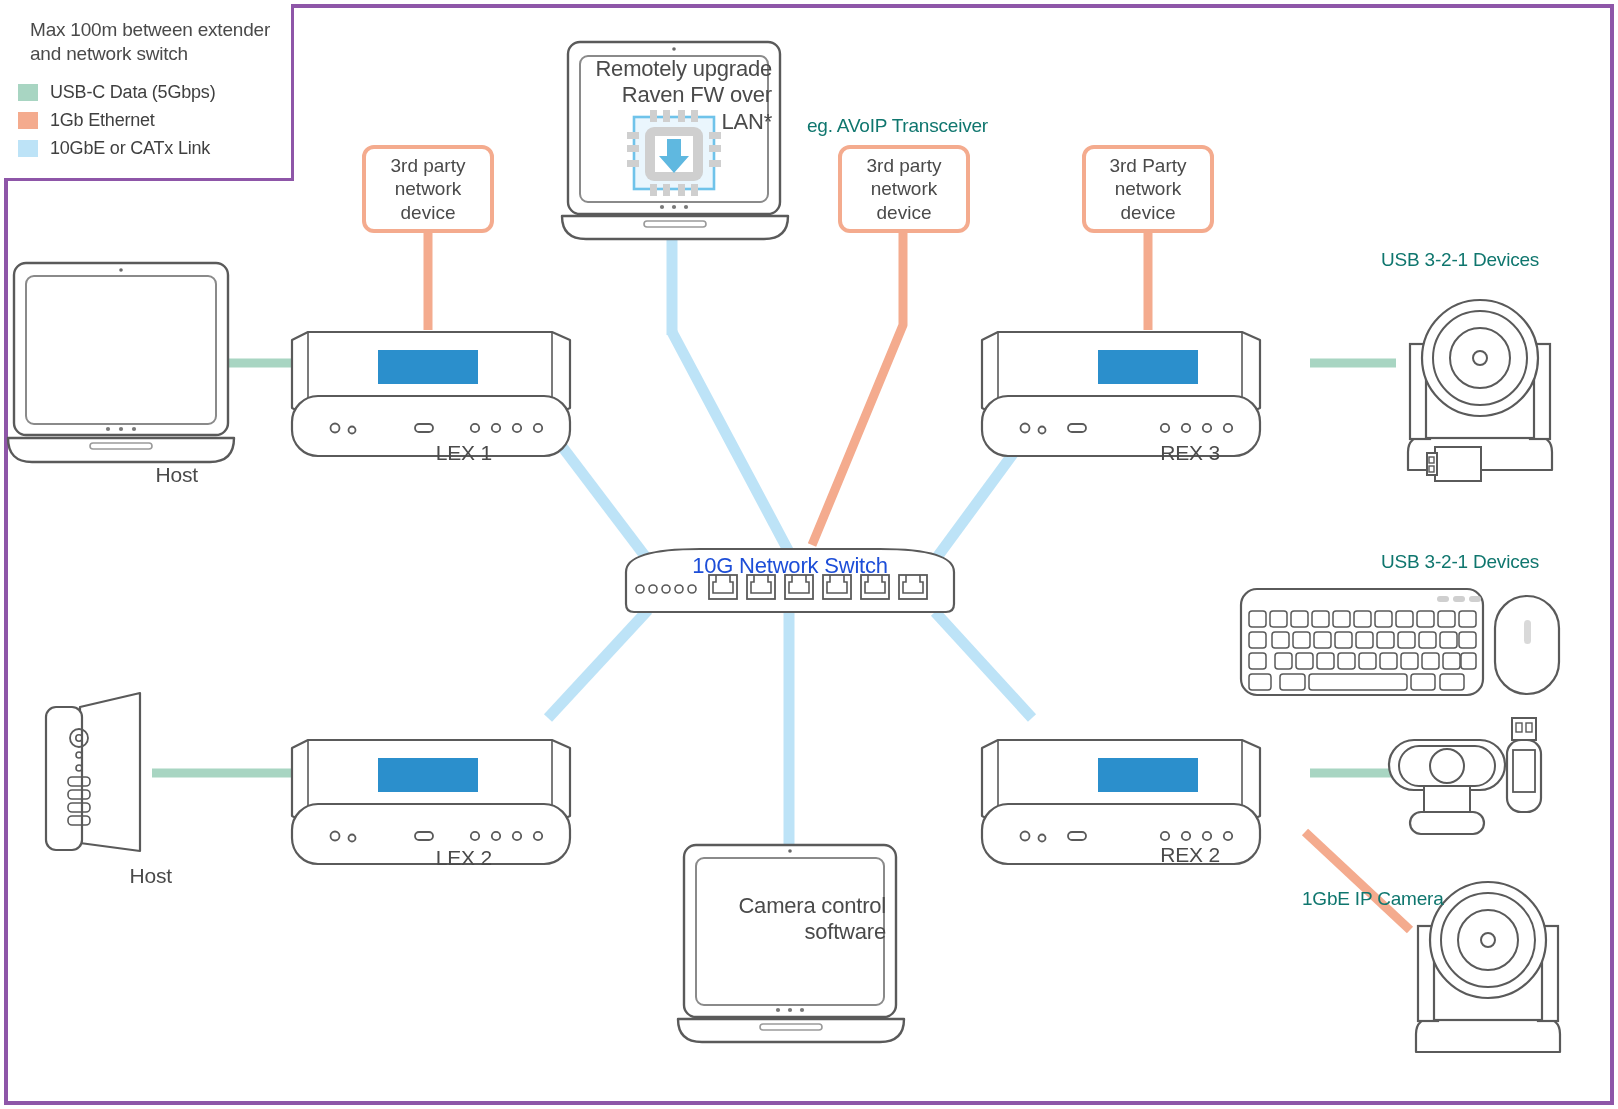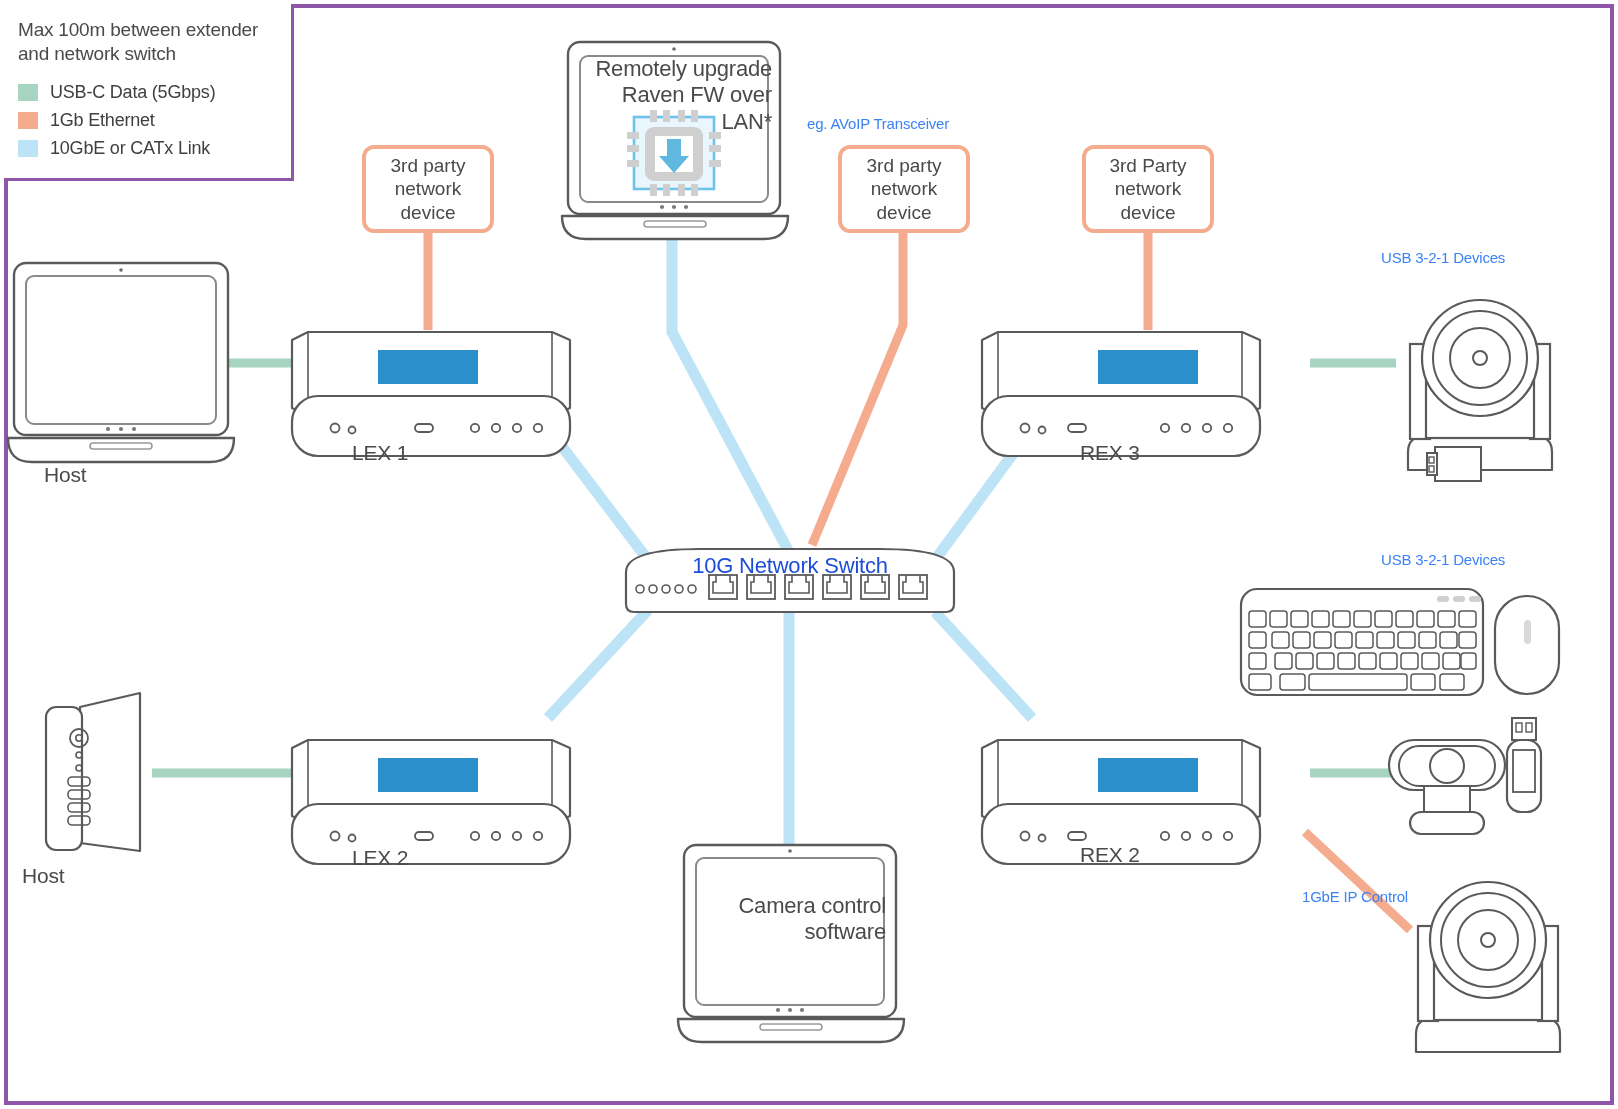--- a/index.html
+++ b/index.html
@@ -47,21 +47,21 @@
     border-bottom: 3px solid #8e56a8;
     box-sizing: border-box;
     z-index: 6;
     padding: 14px 12px 0 14px;
   }
   #legend-title {
     font-size: 19px;
     color: #4a4a4a;
     line-height: 1.28;
     letter-spacing: -0.2px;
-    margin: 0 0 14px 0;
+    margin: 0 0 14px 12px;
     font-weight: 400;
   }
   .legend-row {
     display: flex;
     align-items: center;
     margin-bottom: 4px;
     height: 24px;
   }
   .legend-swatch {
     width: 20px;
@@ -91,28 +91,28 @@
     font-size: 19px;
     line-height: 1.22;
     padding: 10px;
   }
 
   
   .caption {
     position: absolute;
     font-size: 21px;
     color: #4a4a4a;
-    text-align: left;
+    text-align: right;
     z-index: 4;
     letter-spacing: -0.2px;
   }
   .note {
     position: absolute;
-    font-size: 15px;
-    color: #3b82f6;
+    font-size: 19px;
+    color: #0f766e;
     z-index: 4;
     letter-spacing: -0.2px;
   }
   .screen-text {
     position: absolute;
     text-align: right;
     font-size: 22px;
     color: #4a4a4a;
     z-index: 5;
     line-height: 1.2;
@@ -469,21 +469,21 @@
   <div class="screen-text" style="left:576px; top:56px; width:196px;">Remotely upgrade
 Raven FW over LAN*</div>
 
   <div class="screen-text" style="left:694px; top:893px; width:192px;">Camera
 control
 software</div>
 
   <div class="note" style="left:807px; top:115px;">eg. AVoIP Transceiver</div>
 
   <div class="note" style="left:1302px; top:888px;">1GbE
-IP Control</div>
+IP Camera</div>
 
   <div class="switch-text" style="left:626px; top:553px; width:328px;">10G Network Switch</div>
 
   <div class="caption" style="left:44px; top:463px; width:154px;">Host</div>
 
   <div class="caption" style="left:352px; top:441px; width:140px;">LEX 1</div>
 
   <div class="caption" style="left:1080px; top:441px; width:140px;">REX 3</div>
 
   <div class="caption" style="left:22px; top:864px; width:150px;">Host</div>

